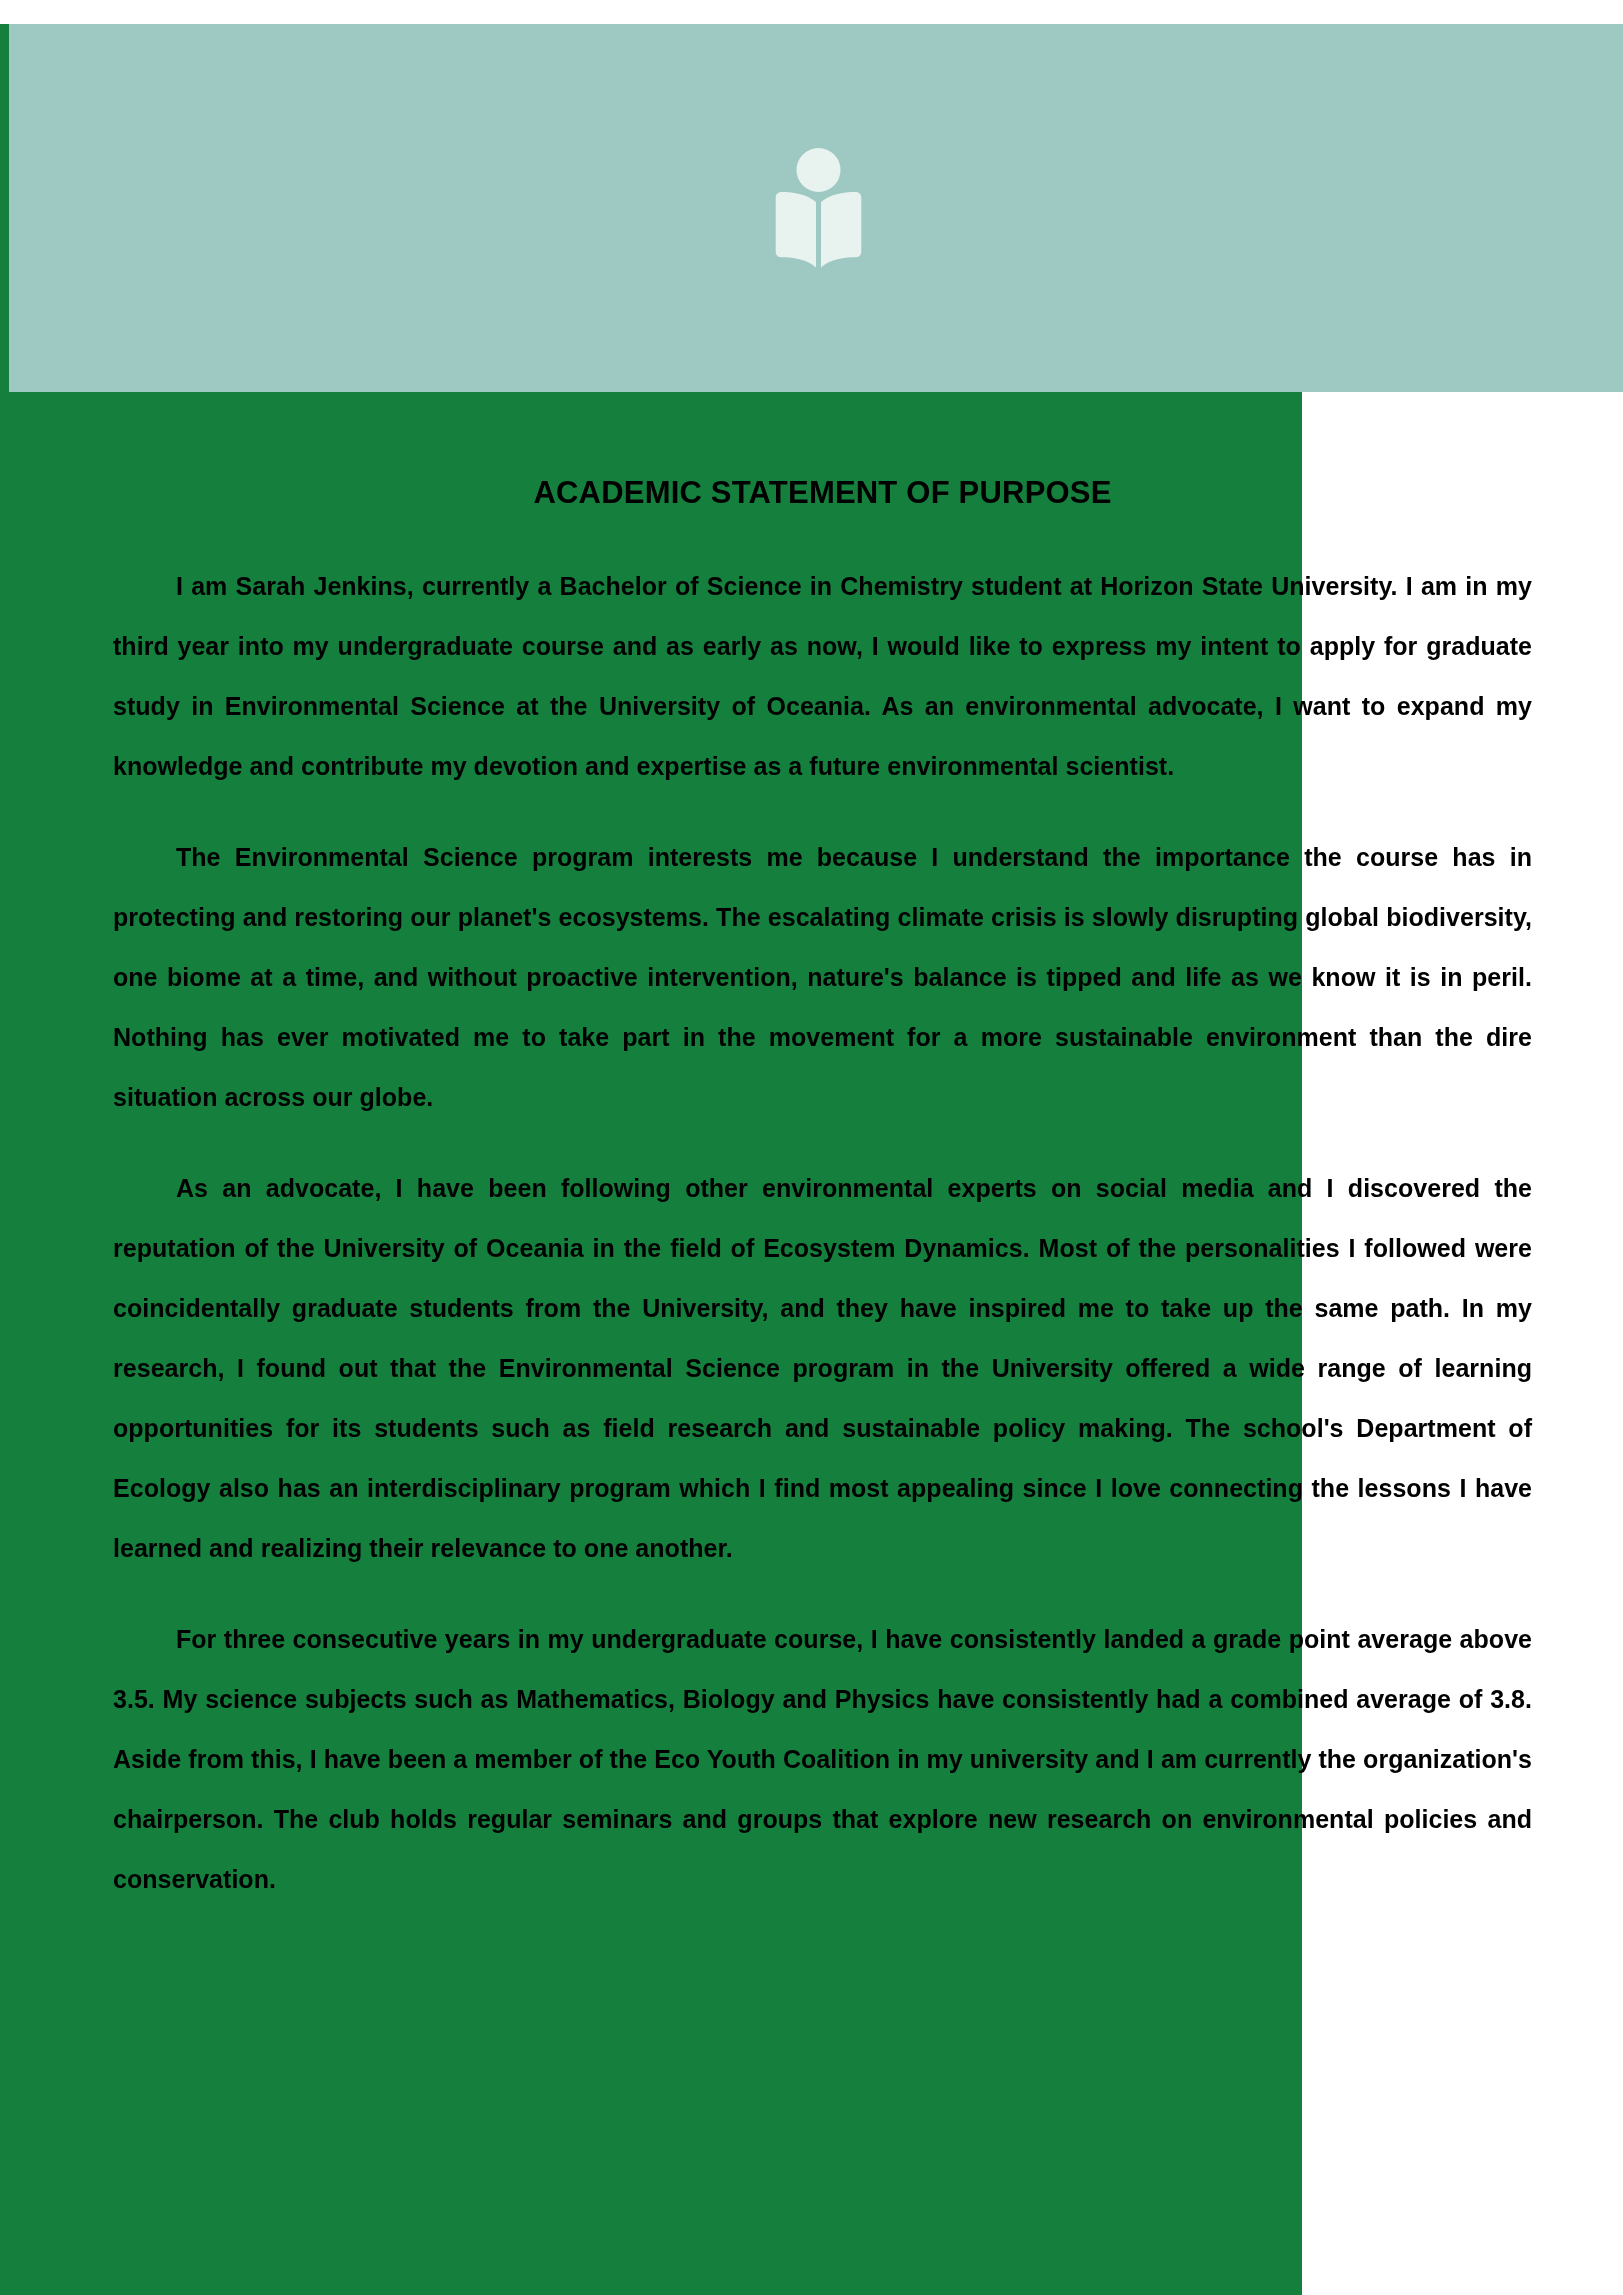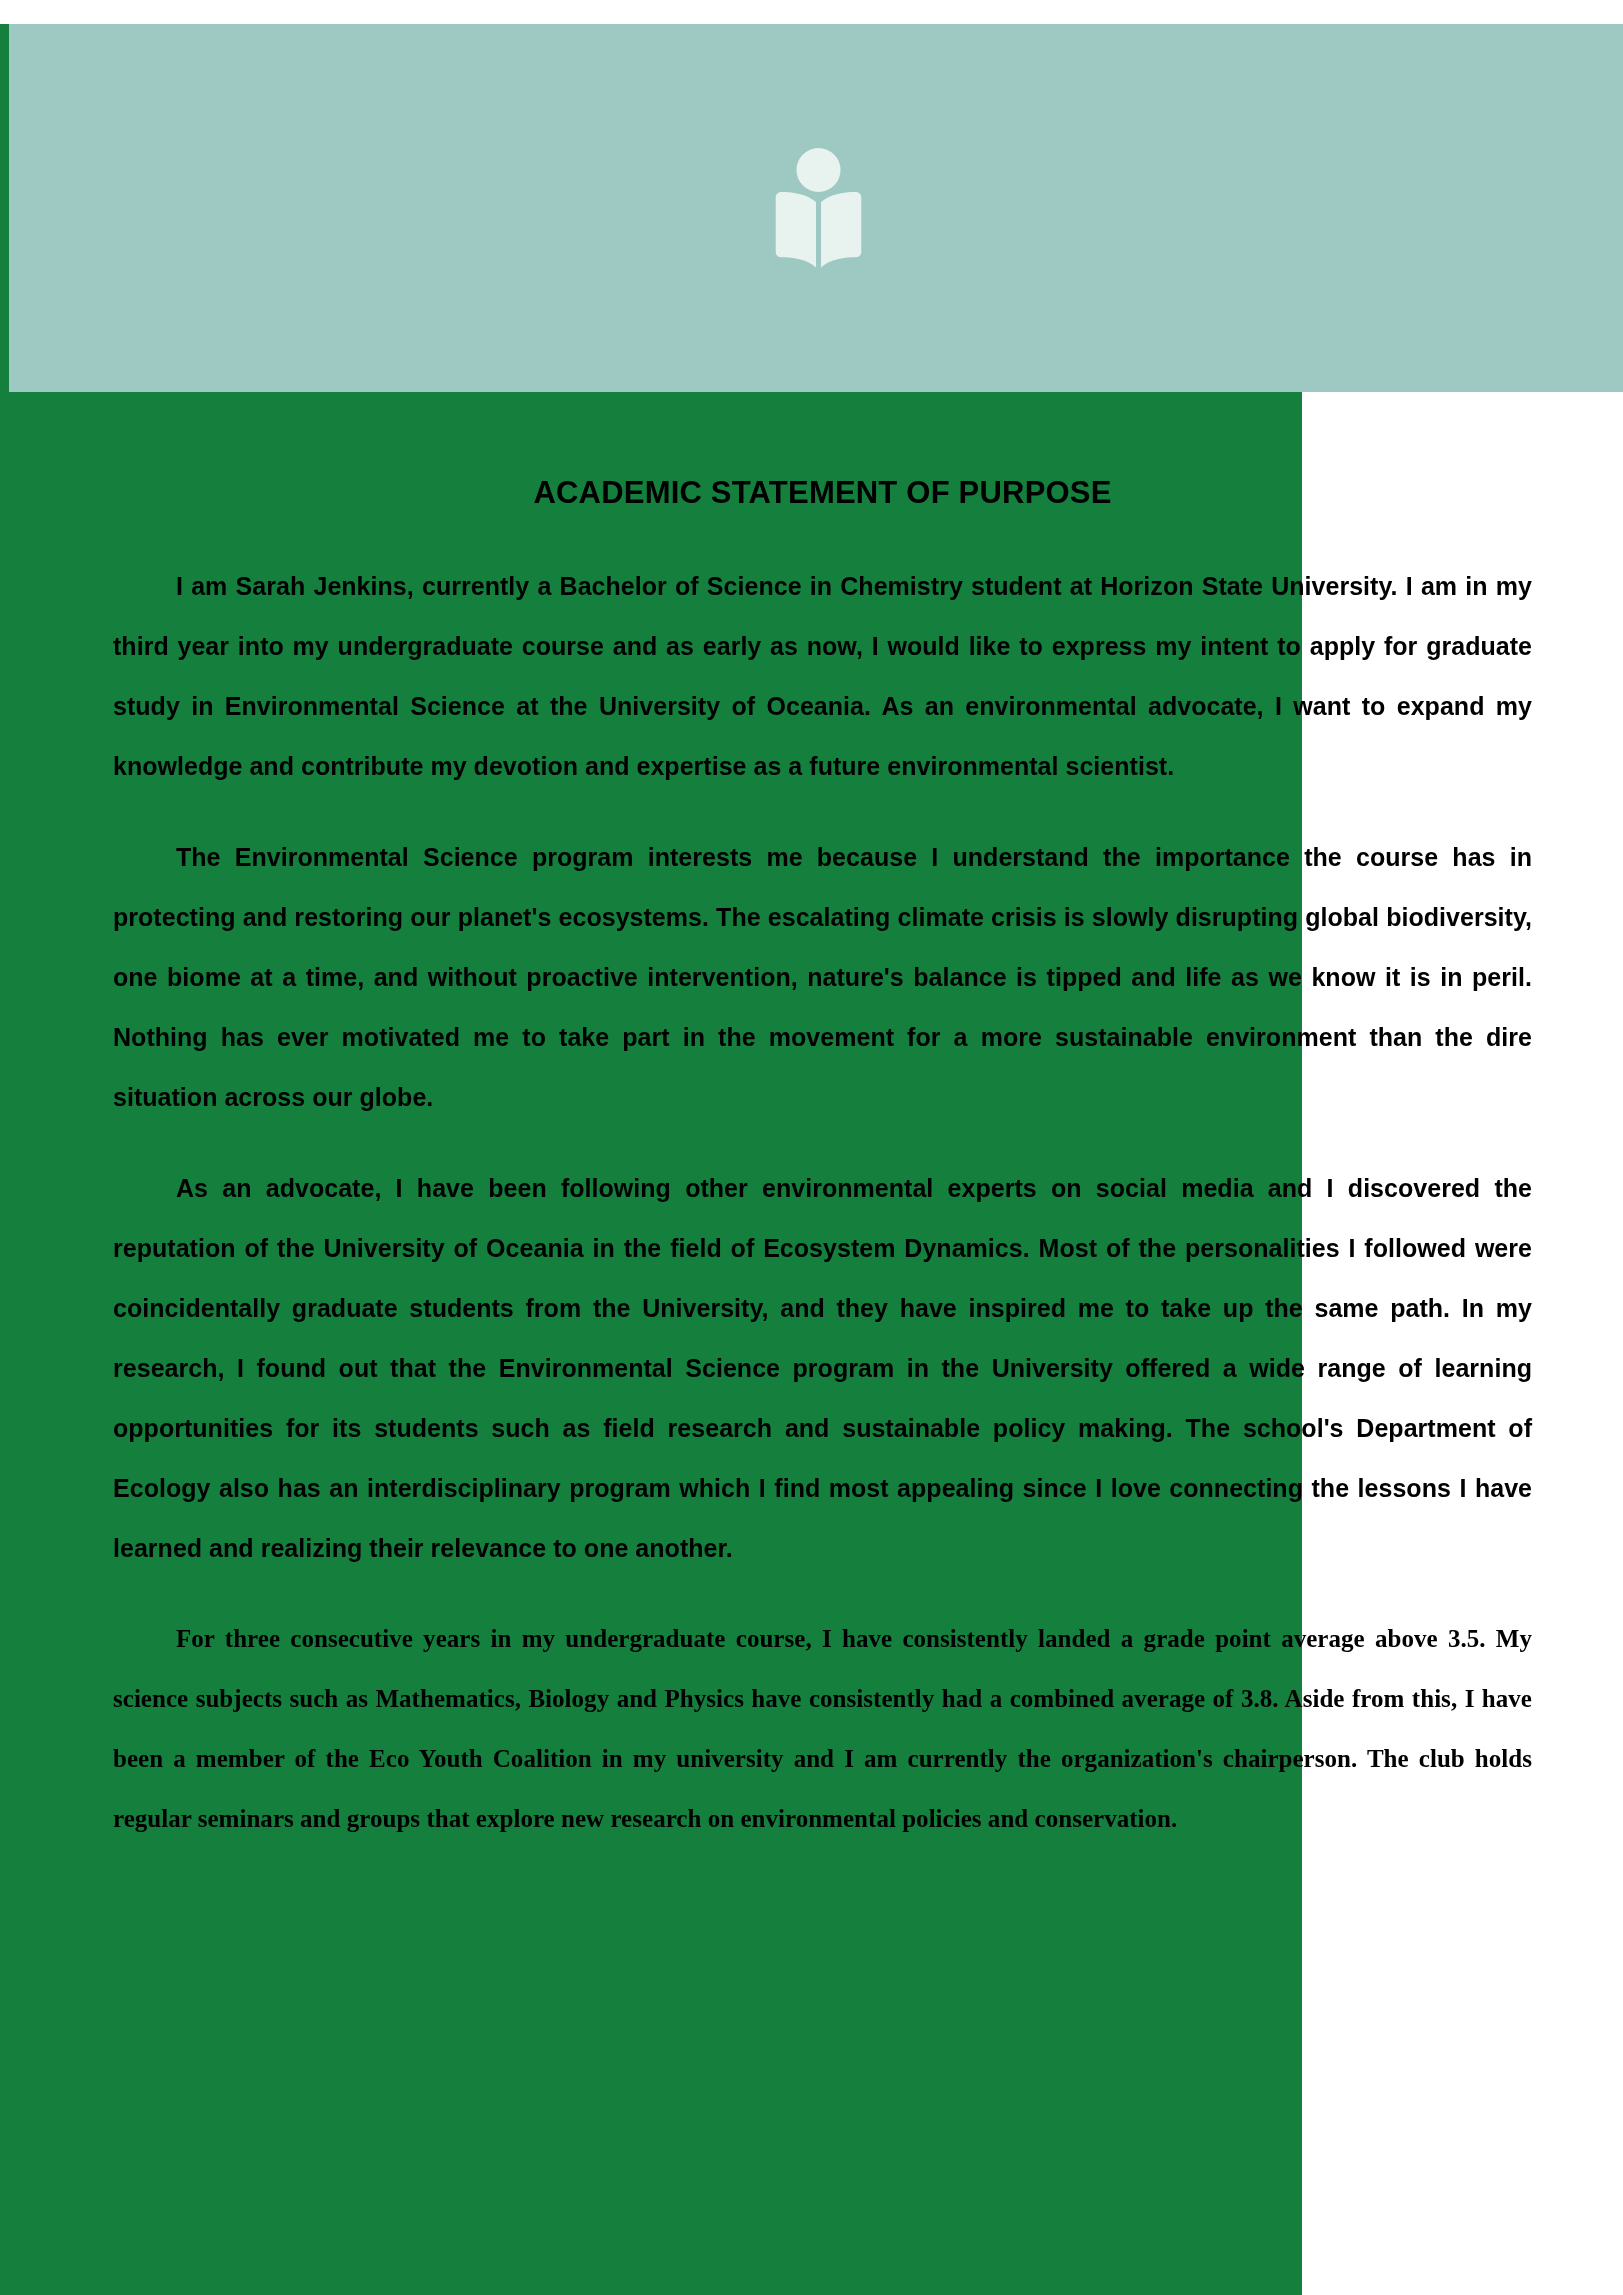--- a/index.html
+++ b/index.html
@@ -75,21 +75,20 @@
     color: #000000;
     line-height: 60px;
     text-align: justify;
     text-justify: inter-word;
     text-indent: 63px;
     letter-spacing: 0.03px;
   }
 
   .doc-paragraph:last-child {
     margin-bottom: 0;
-    font-family: Liberation Serif, serif;
   }
 </style>
 </head>
 <body>
 
 <div class="page">
 
   <div class="header-banner">
     <svg class="header-logo" viewBox="0 0 120 120" xmlns="http://www.w3.org/2000/svg">
       <circle cx="60" cy="27" r="17.5" fill="#e8f2ef"></circle>

